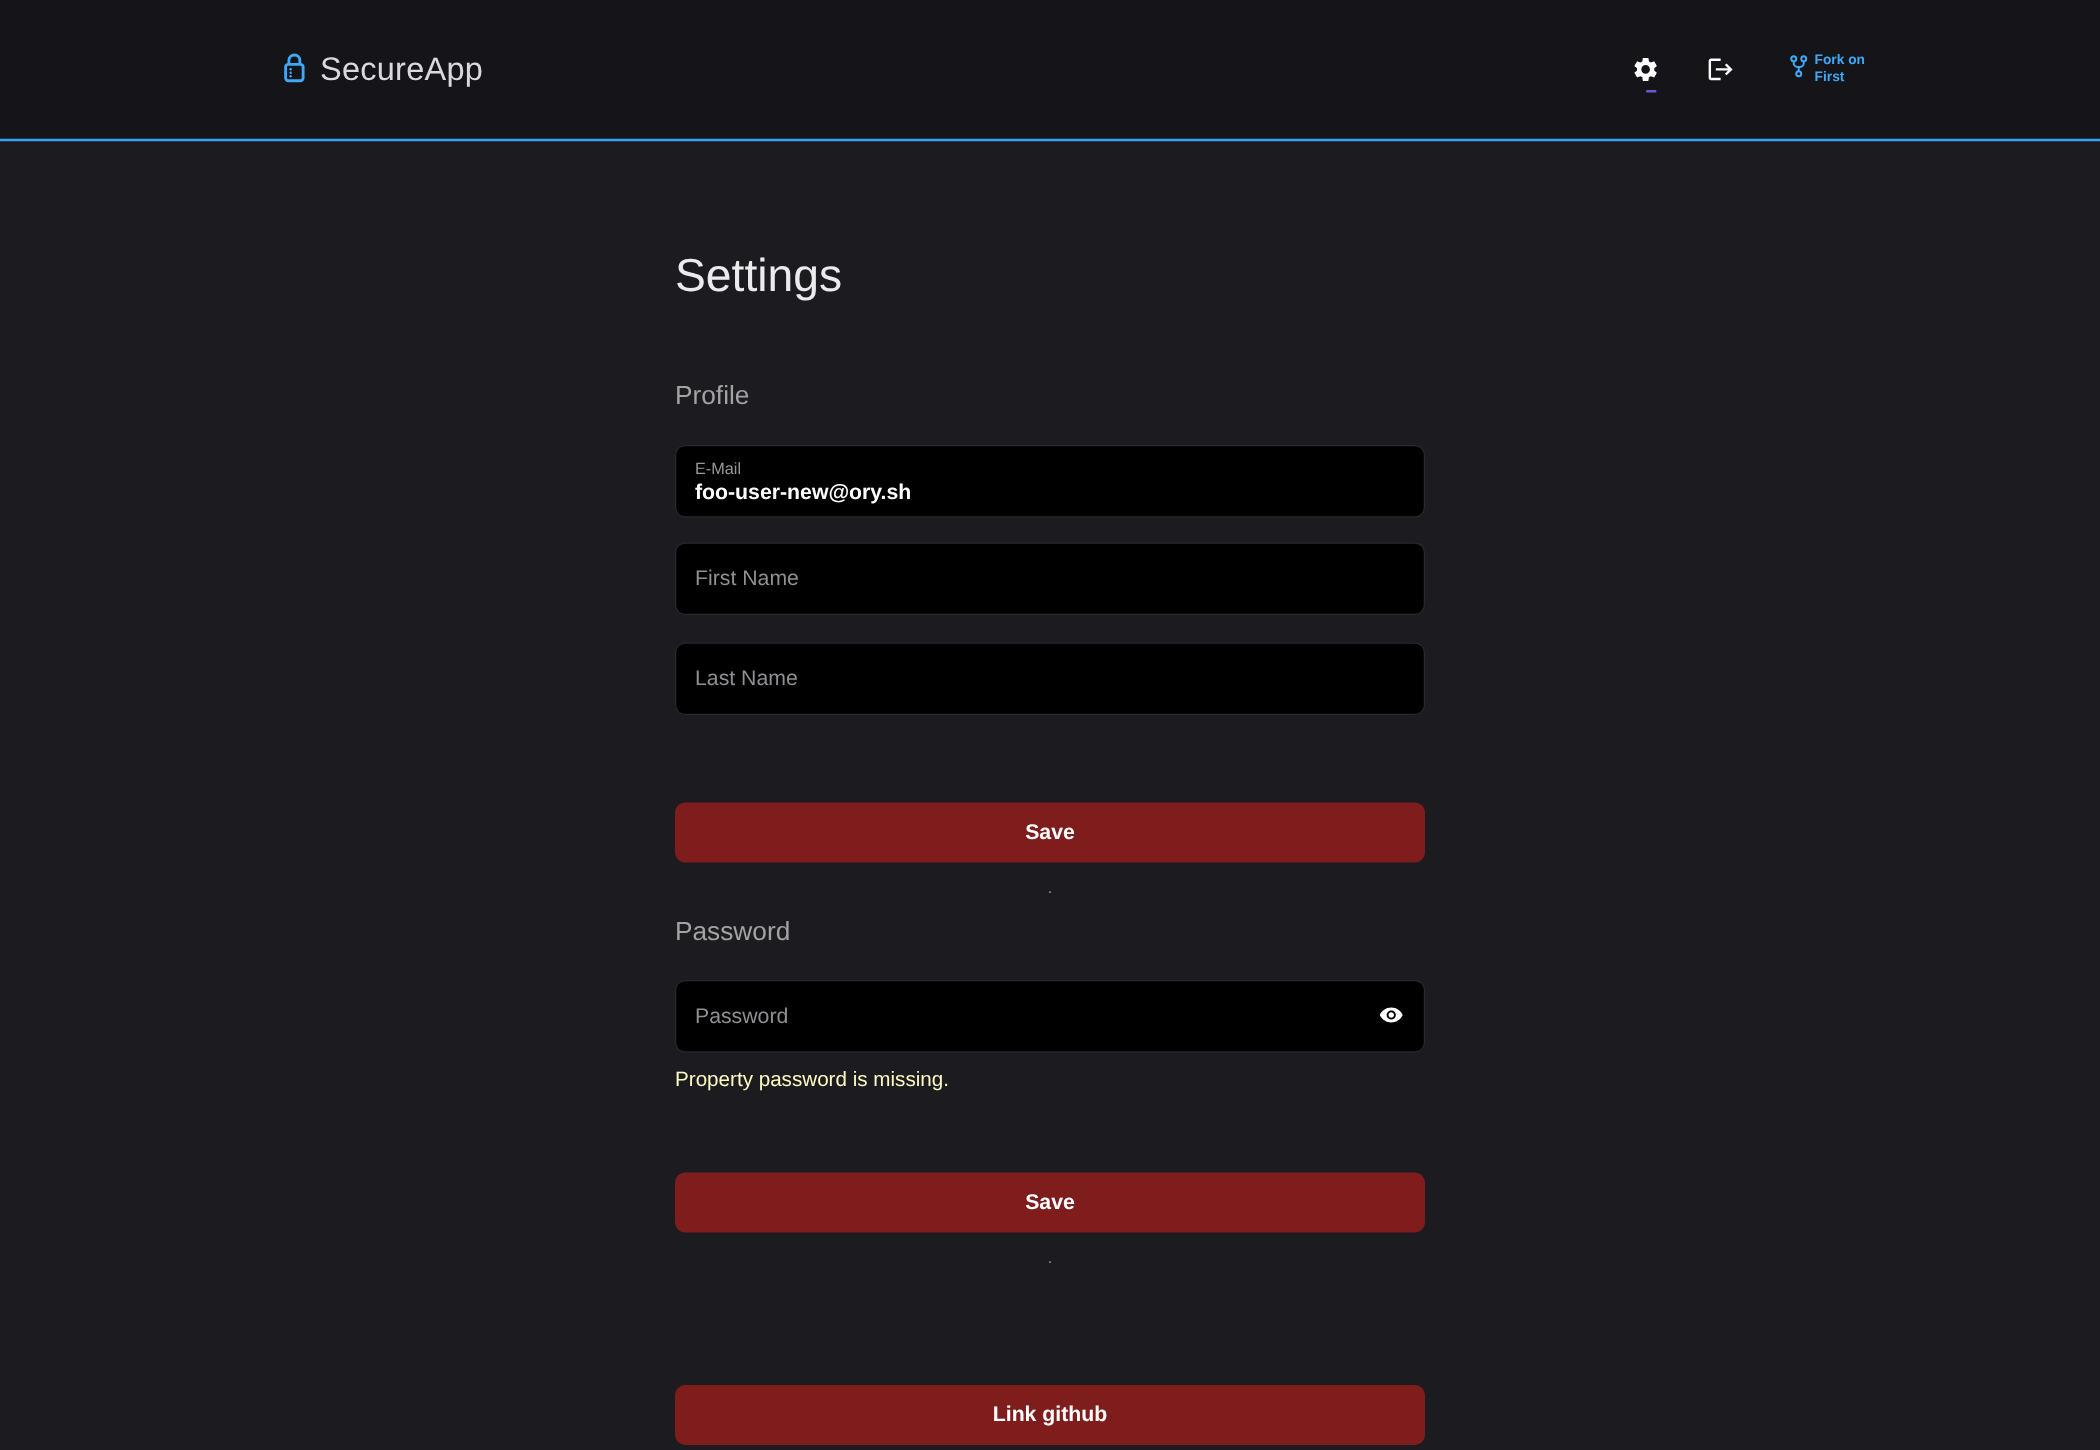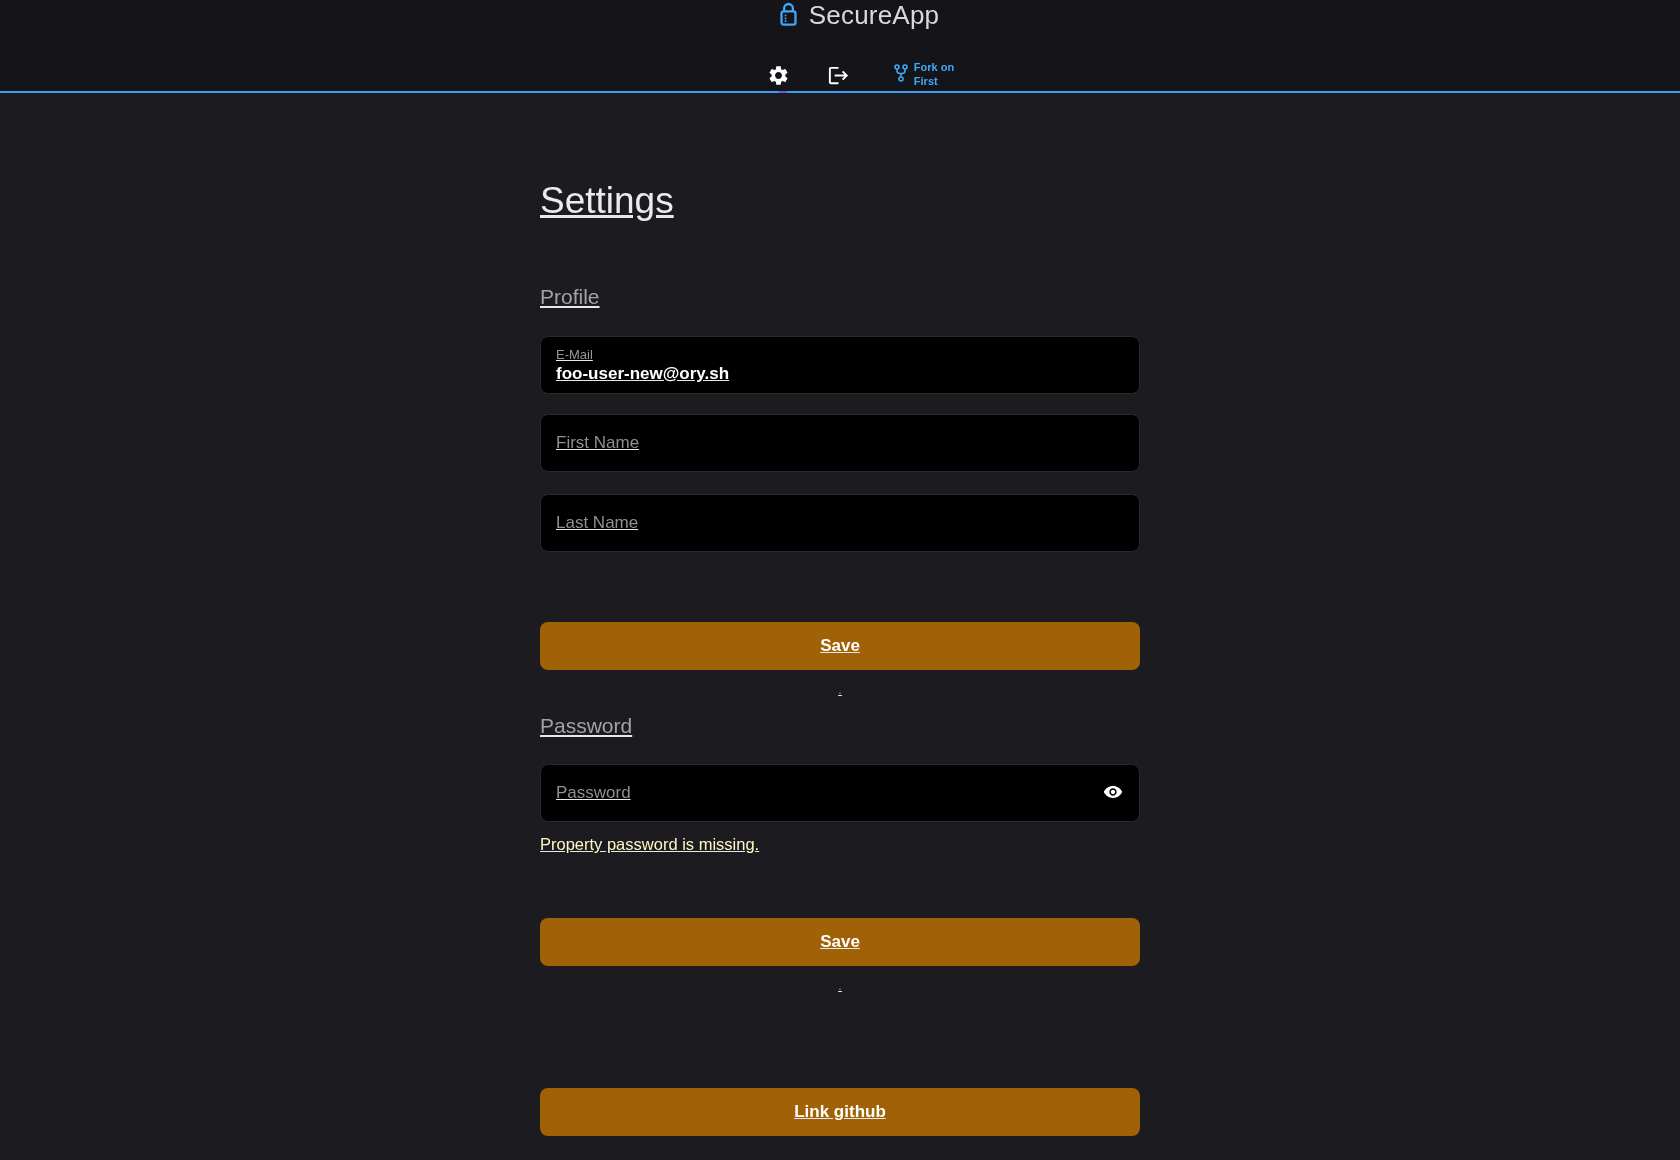--- a/index.html
+++ b/index.html
@@ -6,28 +6,27 @@
   html, body { width: 1680px; height: 1160px; }
   body {
     background: #1b1b20;
     font-family: "Liberation Sans", "DejaVu Sans", sans-serif;
     color: #e8e8ea;
     overflow: hidden;
   }
 
   
   .navbar {
-    height: 93px;
+    height: 113px;
     background: #151519;
     border-bottom: 2px solid #3b9ef0;
     display: flex;
     align-items: center;
     justify-content: space-between;
     padding: 0 188px 0 225px;
-    flex-direction: column;
   }
   .logo { display: flex; align-items: flex-end; gap: 10px; cursor: pointer; }
   .logo svg { display: block; margin-bottom: 3px; }
   .app-title { font-size: 26px; color: #d9d9dc; letter-spacing: 0.2px; }
   .nav-right { display: flex; align-items: center; gap: 28px; }
   .icon-btn {
     background: none; border: none; cursor: pointer;
     width: 32px; height: 32px;
     display: flex; align-items: center; justify-content: center;
     position: relative;
@@ -40,21 +39,21 @@
     background: #6b5bd2;
   }
   .fork-link {
     display: flex; align-items: center; gap: 5px;
     color: #3da9f8; text-decoration: none; cursor: pointer;
     margin-left: 10px;
   }
   .fork-text { display: flex; flex-direction: column; font-size: 11px; font-weight: bold; line-height: 1.25; }
 
   
-  main { width: 600px; margin: 0 auto; text-decoration: underline; }
+  main { width: 600px; margin: 0 auto; }
   h1.page-title { font-size: 37px; font-weight: 400; color: #ebebed; margin-top: 86px; line-height: 1.2; }
   h2.section-heading { font-size: 21px; font-weight: 400; color: #a3a3a3; }
 
   .profile-heading { margin-top: 62px; }
   .password-heading { margin-top: 16px; }
   .social-heading { margin-top: 18px; }
 
   .field {
     background: #000000;
     border: 1px solid #28282d;
@@ -89,21 +88,21 @@
   .first-name-field { margin-top: 20px; }
   .last-name-field { margin-top: 22px; }
   .password-field { margin-top: 26px; justify-content: space-between; gap: 10px; }
 
   .eye-btn { background: none; border: none; cursor: pointer; display: flex; align-items: center; padding: 0; }
 
   .btn {
     display: block;
     width: 100%;
     height: 48px;
-    background: #a16207;
+    background: #7f1d1d;
     border: none;
     border-radius: 8px;
     color: #fff;
     font-size: 17px;
     font-weight: bold;
     font-family: inherit;
     cursor: pointer;
   }
   .save-profile { margin-top: 70px; }
   .save-password { margin-top: 64px; }

